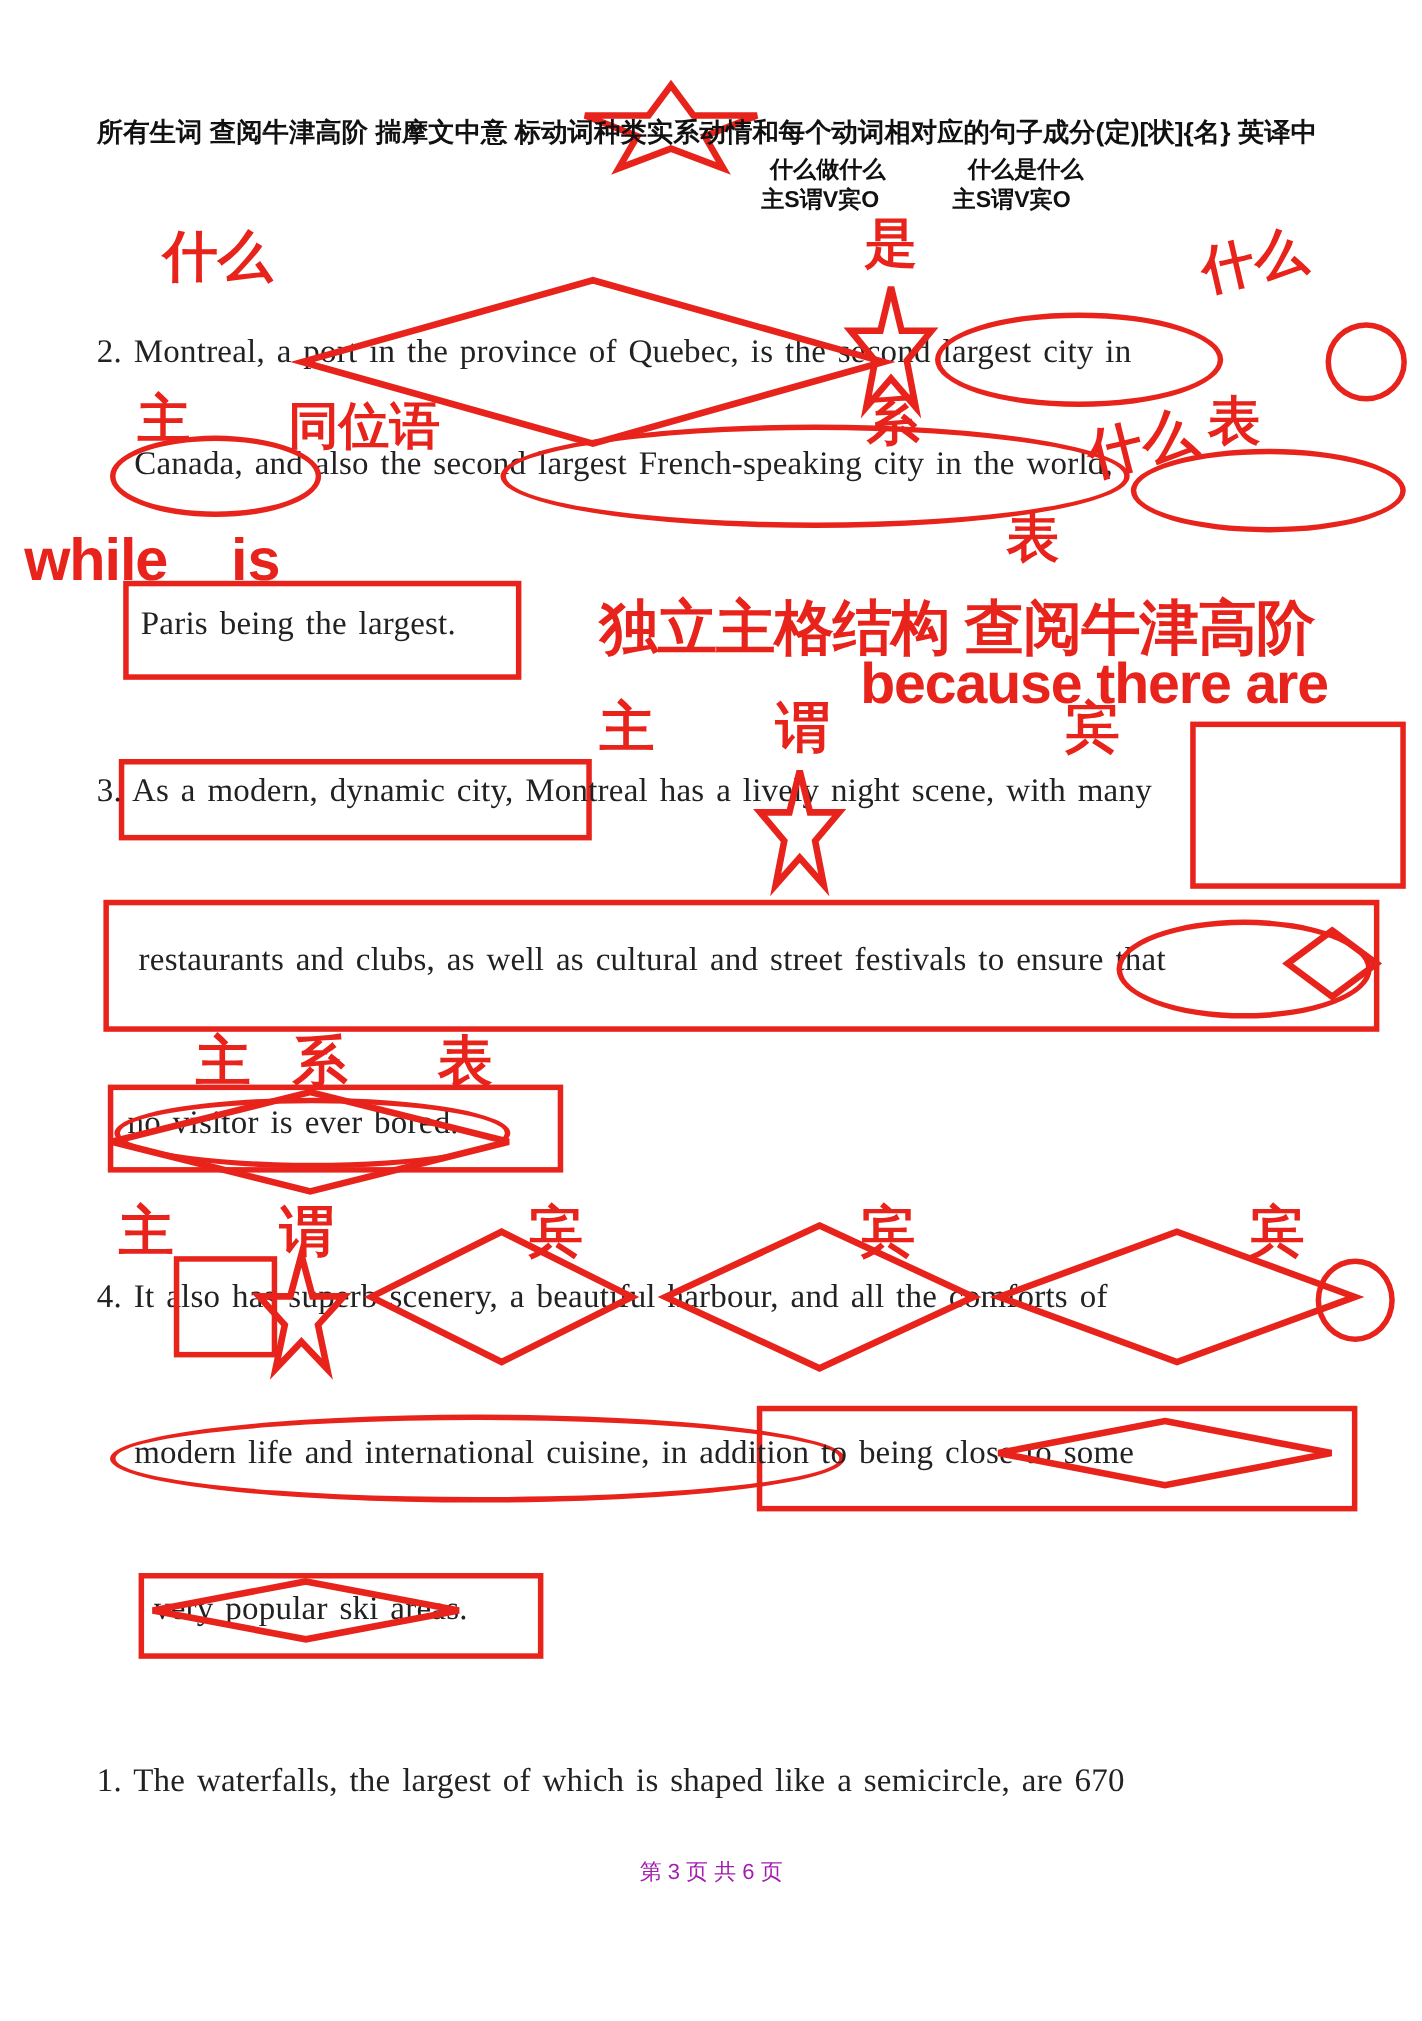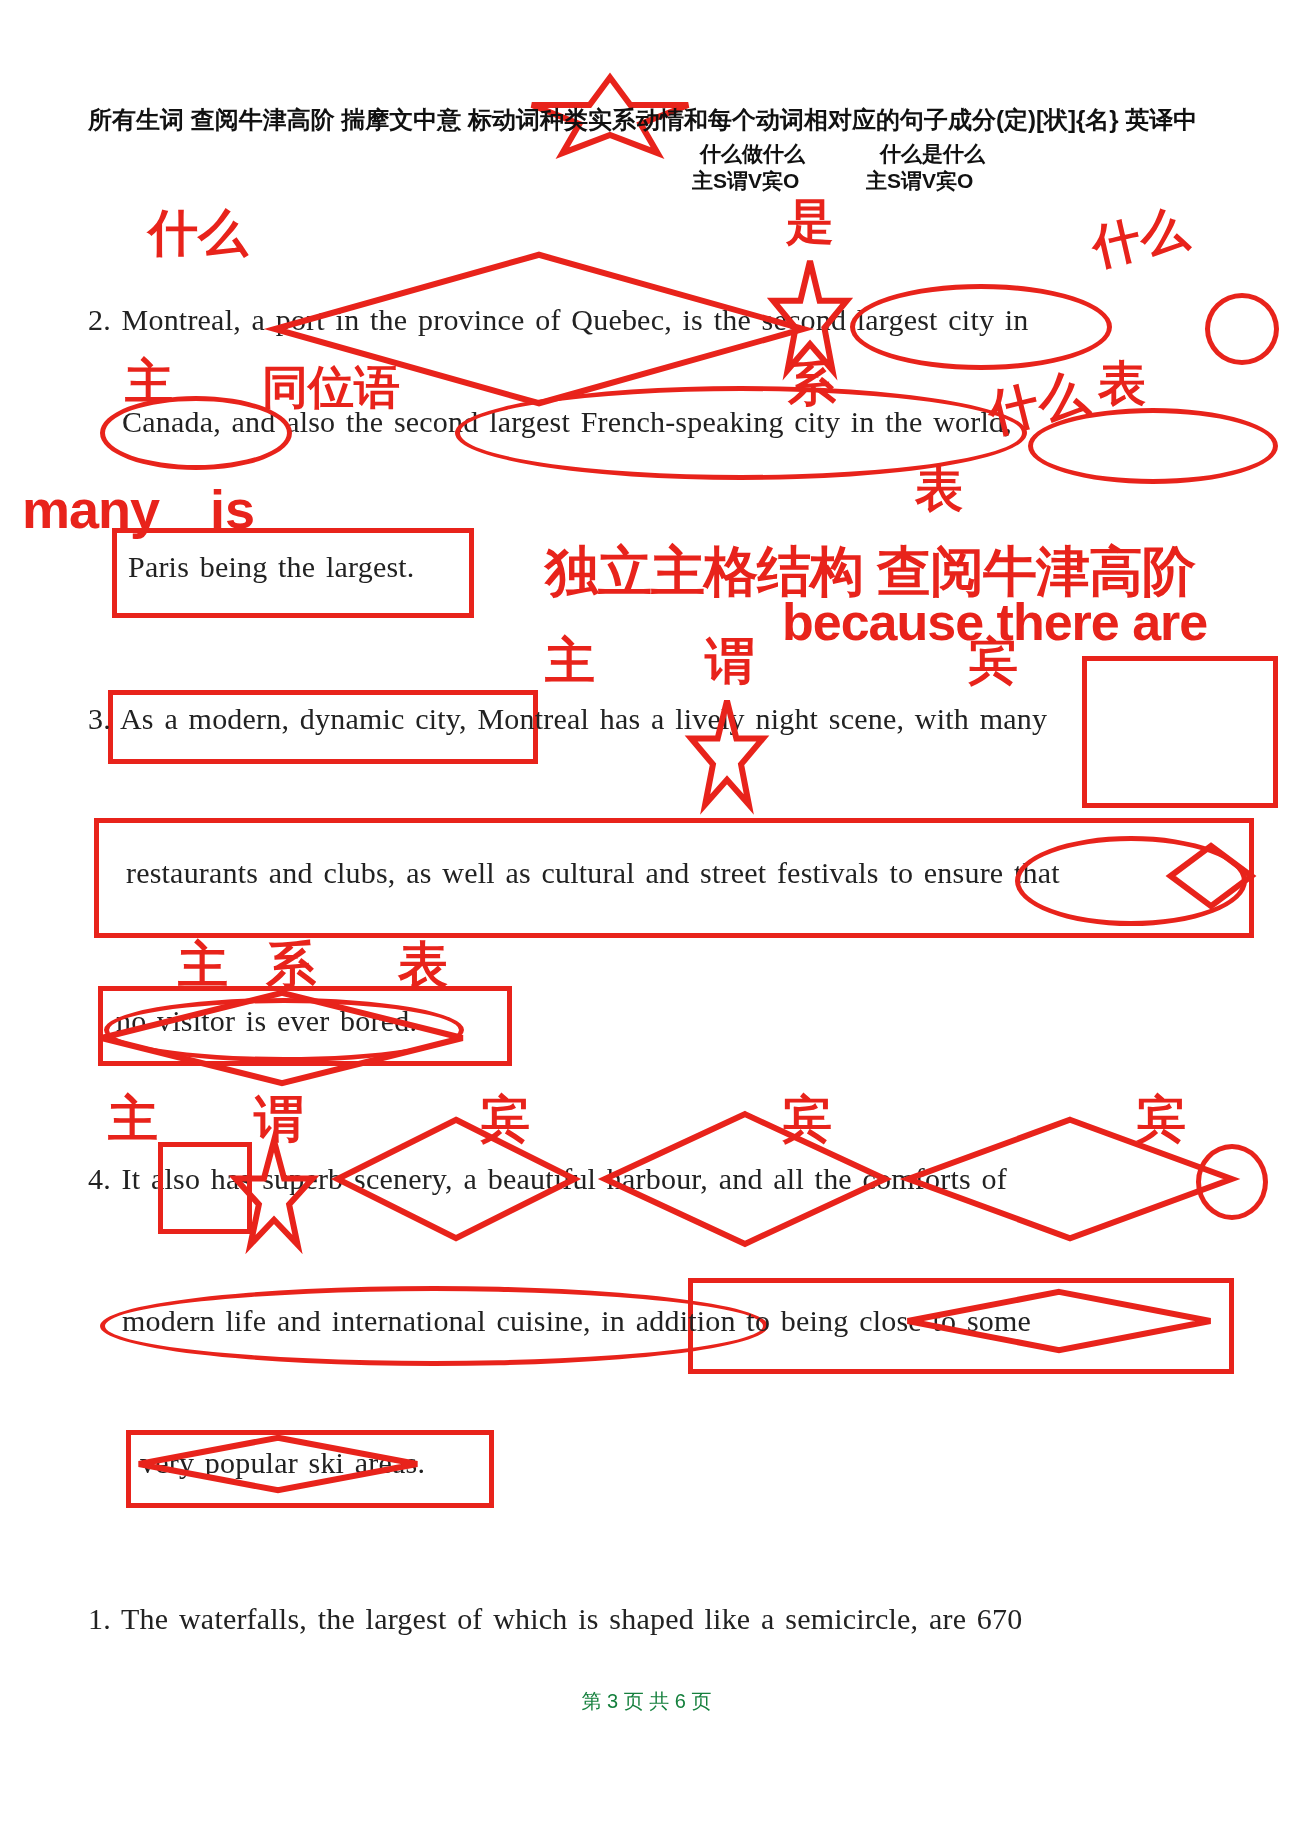--- a/index.html
+++ b/index.html
@@ -58,21 +58,21 @@
   <div class="abs red" style="left:1098px;top:360px;font-size:48px;">表</div>
 
   <div class="abs body-line" style="left:122px;top:405px;">Canada,  and  also  the  second  largest  French-speaking  city  in  the  world,</div>
 
   <div class="oval" style="left:100px;top:396px;width:182px;height:64px;"></div>
   <div class="oval" style="left:455px;top:386px;width:562px;height:84px;"></div>
   <div class="abs red" style="left:988px;top:378px;font-size:50px;transform:rotate(-14deg);">什么</div>
   <div class="oval" style="left:1028px;top:408px;width:240px;height:66px;"></div>
   <div class="abs red" style="left:915px;top:466px;font-size:48px;">表</div>
 
-  <div class="abs red" style="left:22px;top:482px;font-size:54px;letter-spacing:-1px;">many</div>
+  <div class="abs red" style="left:22px;top:482px;font-size:54px;letter-spacing:-1px;">while</div>
   <div class="abs red" style="left:210px;top:482px;font-size:54px;">is</div>
 
   <div class="rbox" style="left:112px;top:528px;width:352px;height:80px;"></div>
   <div class="abs body-line" style="left:128px;top:550px;">Paris being the largest.</div>
   <div class="abs red" style="left:545px;top:544px;font-size:54px;letter-spacing:-1px;">独立主格结构 查阅牛津高阶</div>
   <div class="abs red" style="left:782px;top:596px;font-size:52px;letter-spacing:-1px;">because there are</div>
 
   <div class="abs red" style="left:545px;top:636px;font-size:50px;">主</div>
   <div class="abs red" style="left:705px;top:636px;font-size:50px;">谓</div>
   <div class="abs red" style="left:968px;top:636px;font-size:50px;">宾</div>
@@ -150,15 +150,15 @@
   <div class="rbox" style="left:126px;top:1430px;width:358px;height:68px;"></div>
   <div class="abs body-line" style="left:140px;top:1446px;">very popular ski areas.</div>
   <div class="shape" style="left:130px;top:1436px;width:296px;height:56px;">
     <svg viewBox="0 0 100 100" preserveAspectRatio="none">
         <polygon points="50,3 97,50 50,97 3,50"></polygon>
       </svg>
   </div>
 
   <div class="abs body-line" style="left:88px;top:1602px;">1.  The waterfalls, the largest of which is shaped like a semicircle, are 670</div>
 
-  <div class="abs" style="left:0;top:1688px;width:1293px;text-align:center;font-family:'Liberation Sans',sans-serif;font-size:20px;color:#15803d;white-space:normal;">第 3 页 共 6 页</div>
+  <div class="abs" style="left:0;top:1688px;width:1293px;text-align:center;font-family:'Liberation Sans',sans-serif;font-size:20px;color:#a21caf;white-space:normal;">第 3 页 共 6 页</div>
 
 </div>
 
 </body></html>

